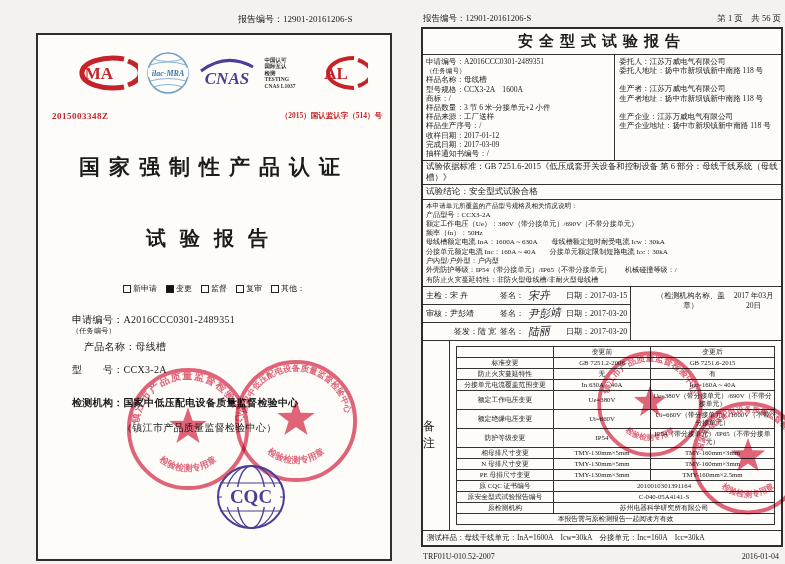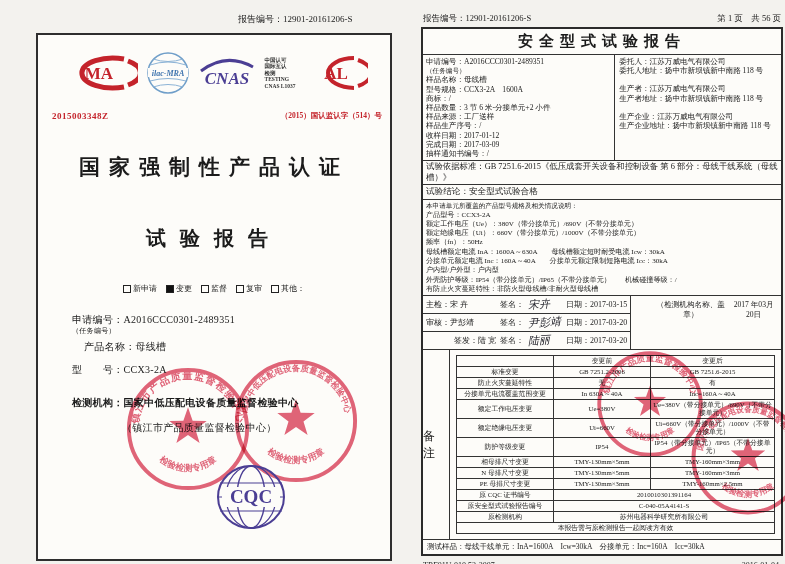--- a/index.html
+++ b/index.html
@@ -204,21 +204,20 @@
       </div>
     </div>
 
     <div class="r-std">试验依据标准：GB 7251.6-2015《低压成套开关设备和控制设备 第 6 部分：母线干线系统（母线槽）》</div>
     <div class="r-concl">试验结论：安全型式试验合格</div>
 
     <div class="r-cover">
       <div class="intro">本申请单元所覆盖的产品型号规格及相关情况说明：</div>
       <div>产品型号：CCX3-2A</div>
       <div>额定工作电压（Ue）：380V（带分接单元）/690V（不带分接单元）</div>
-      <div>额定绝缘电压（Ui）：660V（带分接单元）/1000V（不带分接单元）</div>
       <div>频率（fn）：50Hz</div>
       <div>母线槽额定电流 InA：1600A～630A　　母线槽额定短时耐受电流 Icw：30kA</div>
       <div>分接单元额定电流 Inc：160A～40A　　分接单元额定限制短路电流 Icc：30kA</div>
       <div>户内型/户外型：户内型</div>
       <div>外壳防护等级：IP54（带分接单元）/IP65（不带分接单元）　　机械碰撞等级：/</div>
       <div>有防止火灾蔓延特性：非防火型母线槽/非耐火型母线槽</div>
     </div>
 
     <div class="r-sign">
       <div class="r-sign-l">

